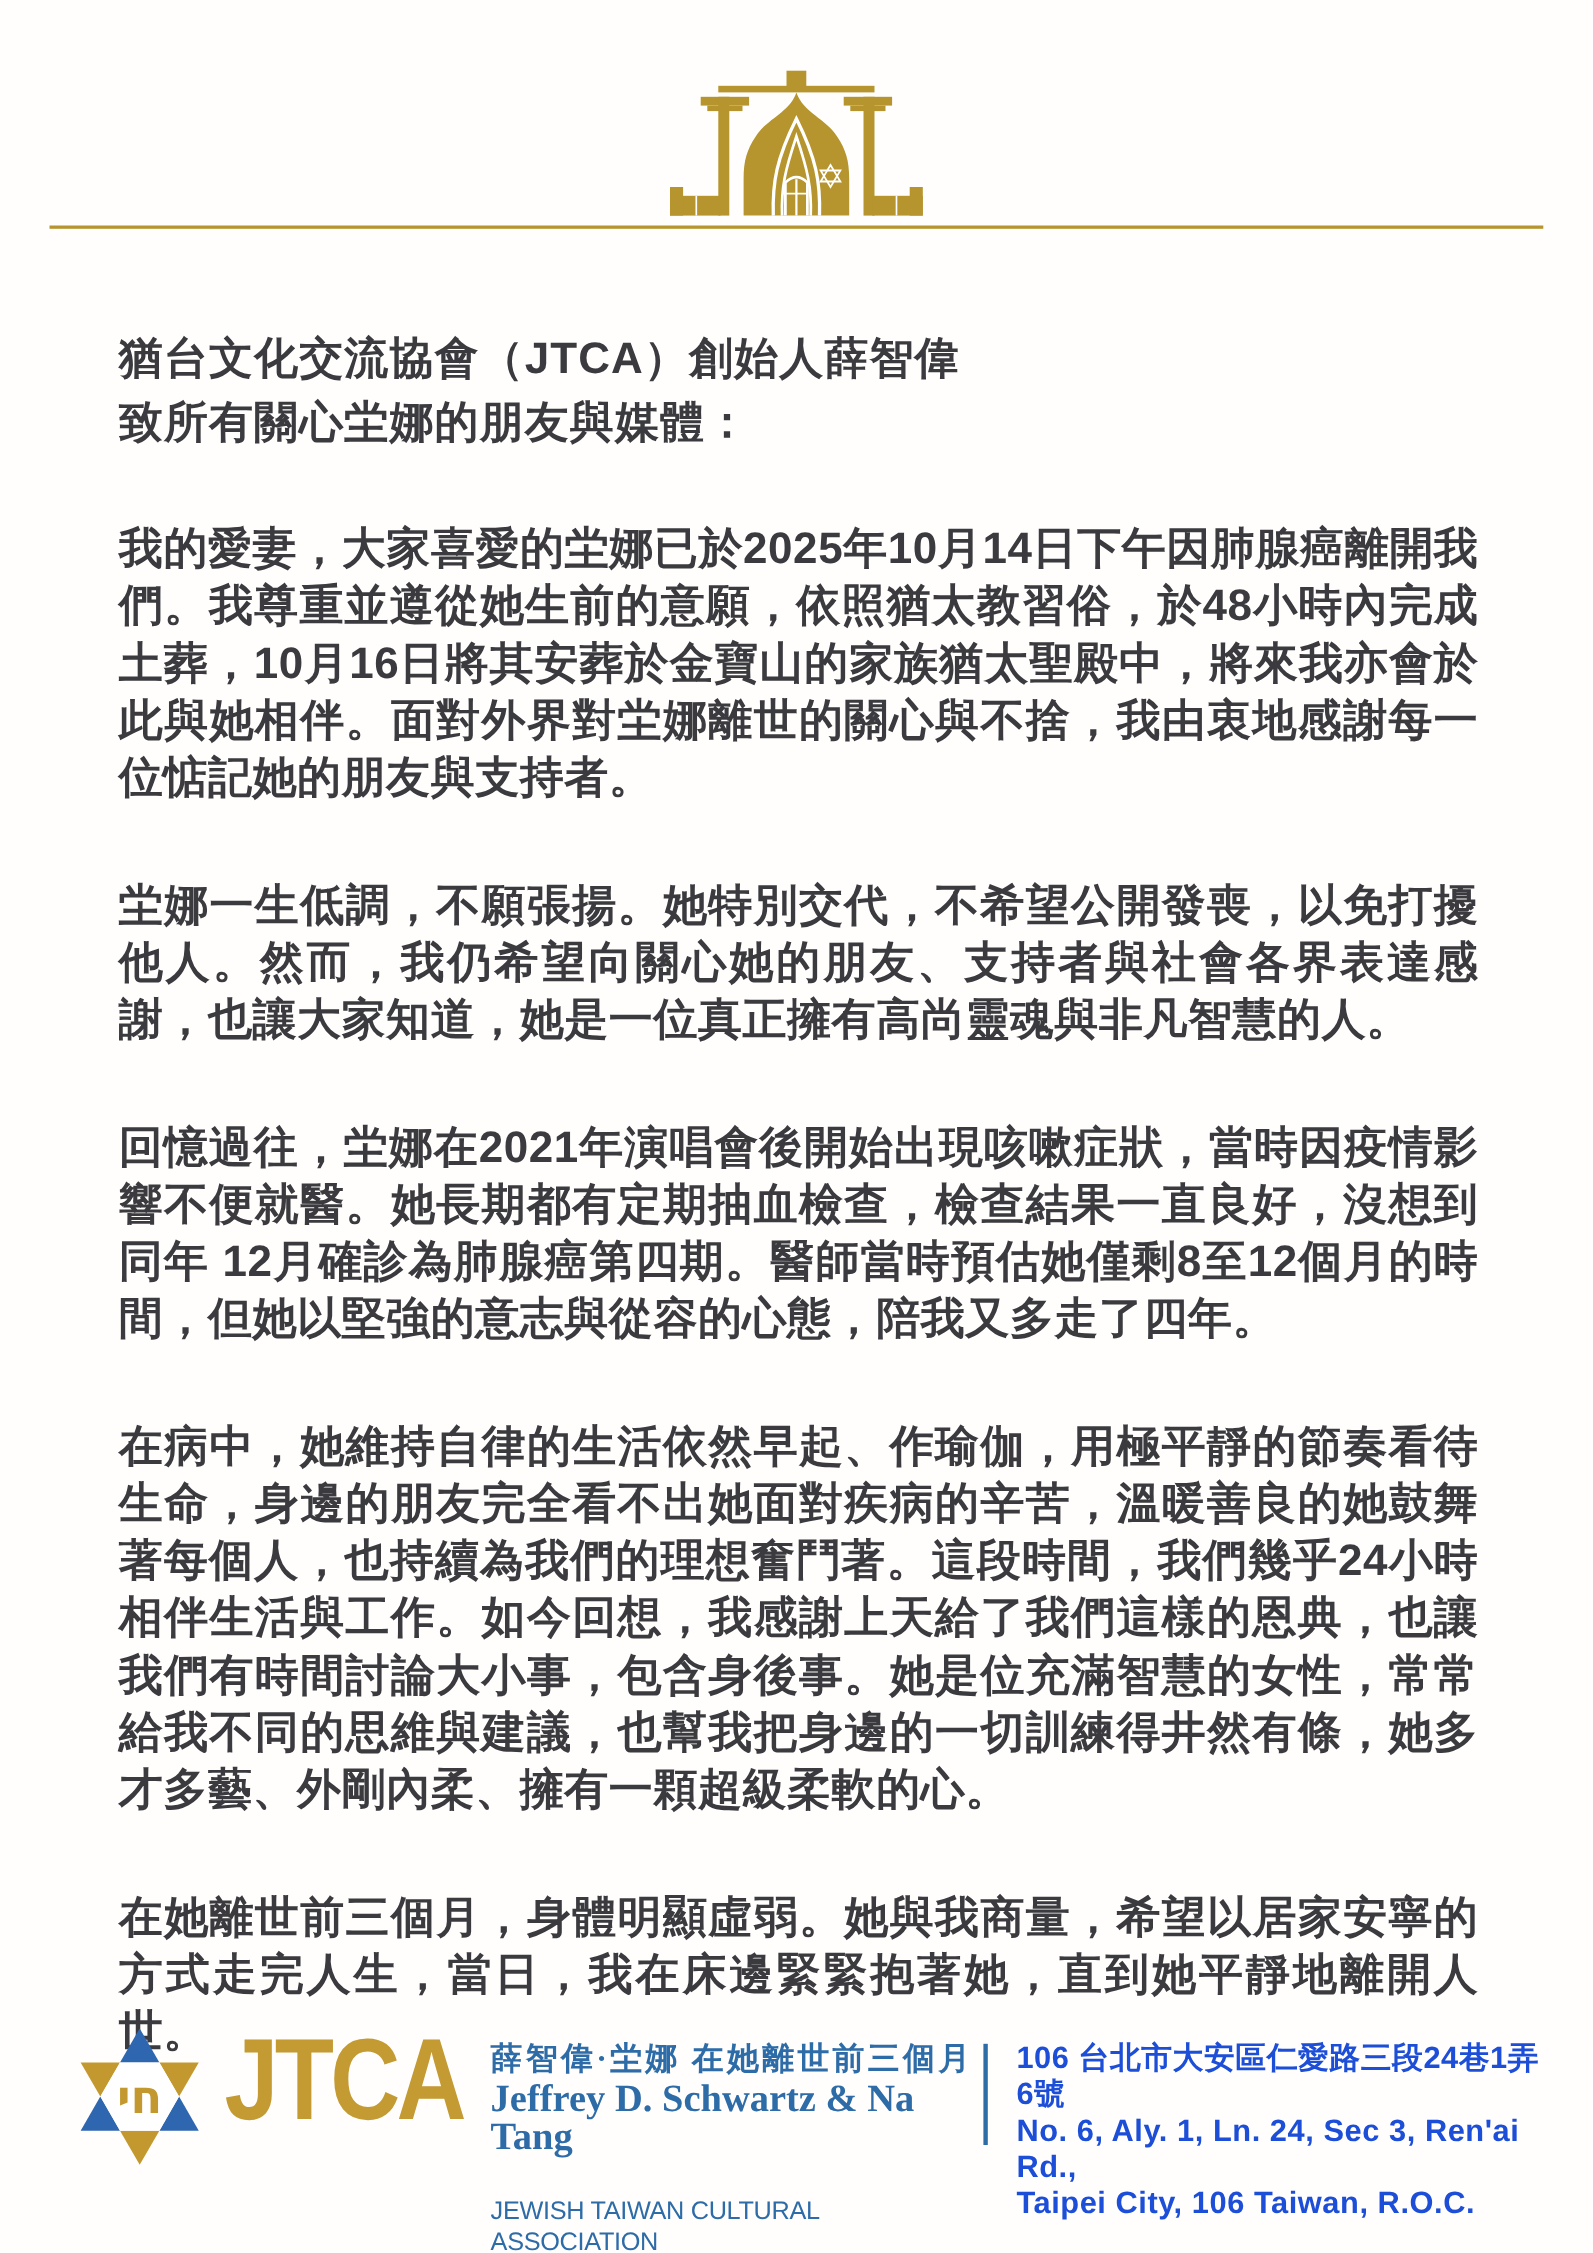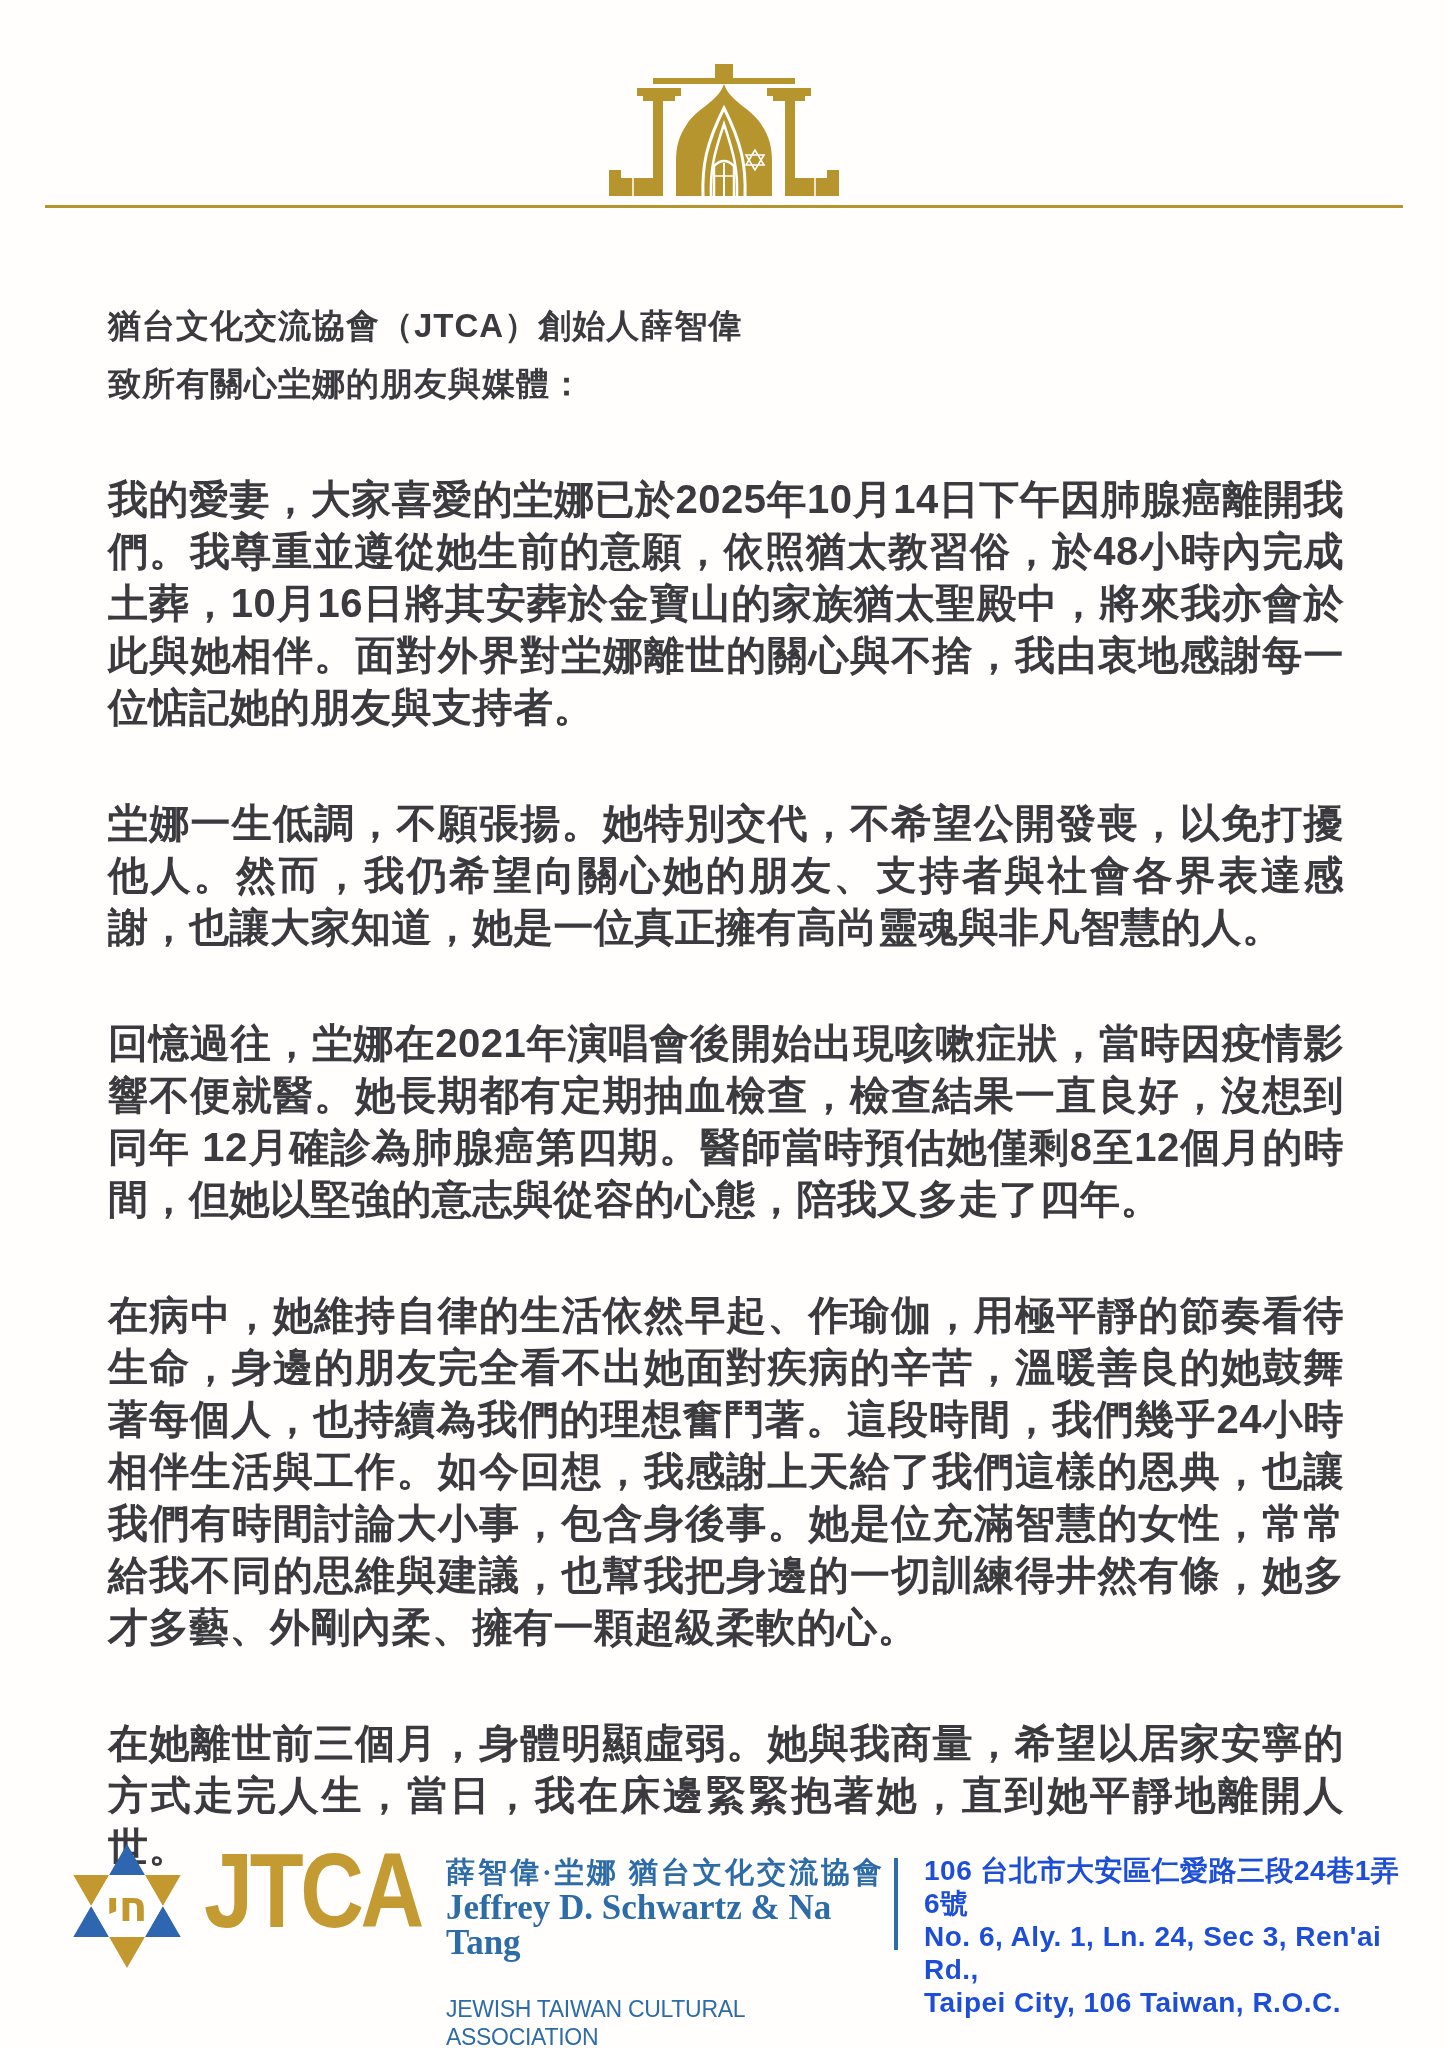--- a/index.html
+++ b/index.html
@@ -8,21 +8,21 @@
     width:1448px;height:2048px;
     background:#fffefd;
     font-family:"Liberation Sans",sans-serif;
     overflow:hidden;
   }
   
   .emblem{position:absolute;left:609px;top:64px;width:230px;height:144px;}
   .gold-rule{position:absolute;left:45px;top:205px;width:1358px;height:3px;background:#b6952e;}
   
   .letter{position:absolute;left:108px;top:297px;width:1236px;color:#3b3b3f;}
-  .intro-line{font-size:33px;line-height:58px;font-weight:700;letter-spacing:1px;}
+  .intro-line{font-size:40px;line-height:58px;font-weight:700;letter-spacing:1px;}
   .paragraphs{margin-top:60px;}
   .paragraphs p{
     font-size:40px;line-height:52px;font-weight:600;
     letter-spacing:0.5px;margin:0 0 64px 0;
     text-align:justify;
   }
   
   .footer{position:absolute;left:0;top:1838px;width:1448px;height:180px;}
   .star-logo{position:absolute;left:60px;top:4px;width:134px;height:132px;}
   .jtca-word{
@@ -101,21 +101,21 @@
       <polygon points="67,126 84.9,95 49.1,95" fill="#c3992f"></polygon>
       <polygon points="13.3,95 49.1,95 31.2,64" fill="#2f66b0"></polygon>
       <polygon points="13.3,33 31.2,64 49.1,33" fill="#c3992f"></polygon>
       <polygon points="84.9,33 102.8,64 84.9,95 49.1,95 31.2,64 49.1,33" fill="#ffffff"></polygon>
       <text x="67" y="64" text-anchor="middle" dominant-baseline="central" font-size="42" font-weight="bold" fill="#c3992f" font-family="DejaVu Sans, sans-serif">חי</text>
     </svg>
 
     <div class="jtca-word">JTCA</div>
 
     <div class="org-block">
-      <div class="org-zh">薛智偉·坣娜 猶台文化交流協會</div>
+      <div class="org-zh">薛智偉·坣娜 在她離世前三個月</div>
       <div class="org-en1">Jeffrey D. Schwartz &amp; Na Tang</div>
       <div class="org-en2">JEWISH TAIWAN CULTURAL ASSOCIATION</div>
     </div>
 
     <div class="v-divider"></div>
 
     <div class="addr-block">
       <div class="addr-zh">106 台北市大安區仁愛路三段24巷1弄6號</div>
       <div class="addr-en">No. 6, Aly. 1, Ln. 24, Sec 3, Ren'ai Rd.,</div>
       <div class="addr-en">Taipei City, 106 Taiwan, R.O.C.</div>

